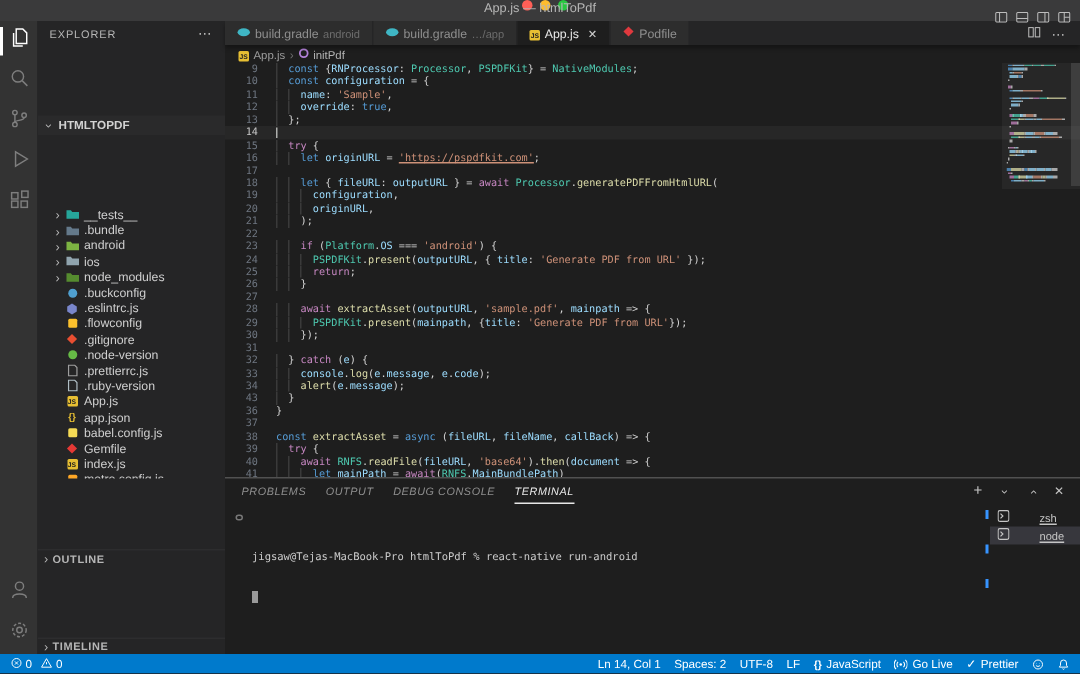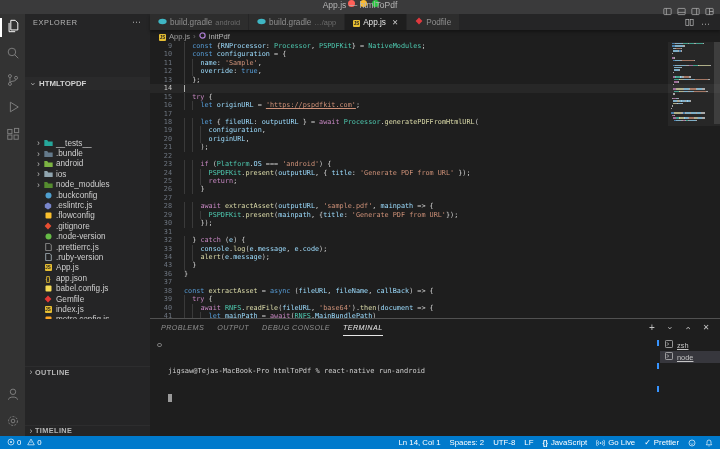--- a/index.html
+++ b/index.html
@@ -76,21 +76,21 @@
   .panel-tab.active { color:#e7e7e7; border-bottom-color:#e7e7e7; }
   .panel-actions { margin-left:auto; display:flex; align-items:center; gap:8px; padding-right:9px; color:#c5c5c5; font-size:9px; }
   .panel-actions .pa { display:flex; align-items:center; justify-content:center; width:10px; }
   .panel-body { flex:1; display:flex; min-height:0; }
   .term-main { flex:1; position:relative; font-family:"DejaVu Sans Mono", monospace; font-size:7px; line-height:9px; color:#cccccc; padding:4px 0 0 18px; white-space:pre; }
   .cmd-dot { position:absolute; left:7px; top:6.5px; width:4.5px; height:4.5px; border:1px solid #787878; border-radius:50%; }
   .term-cursor { display:inline-block; width:4.2px; height:7.6px; background:#9a9a9a; vertical-align:middle; }
   .term-marks { width:4px; flex:none; position:relative; }
   .term-marks i { position:absolute; left:1px; width:2px; height:6px; background:#3794ff; }
   .term-list { width:60px; flex:none; padding-top:3px; }
-  .term-item { height:12px; display:flex; align-items:center; gap:4px; padding-left:5px; font-size:7.4px; color:#c5c5c5;text-decoration:underline; }
+  .term-item { height:12px; display:flex; align-items:center; gap:20px; padding-left:5px; font-size:7.4px; color:#c5c5c5;text-decoration:underline; }
   .term-item.selected { background:#37373d; }
 
   
   .statusbar { position:absolute; bottom:0; left:0; right:0; height:13px; background:#007acc; display:flex; align-items:center; padding:0 7px; color:#ffffff; font-size:7.8px; z-index:30; }
   .sb-left { display:flex; align-items:center; gap:7px; }
   .sb-group { display:flex; align-items:center; gap:2px; }
   .sb-right { margin-left:auto; display:flex; align-items:center; gap:9px; }
   .sb-item { display:flex; align-items:center; gap:3px; white-space:nowrap; }
   .sb-item svg { display:block; }
 </style>

